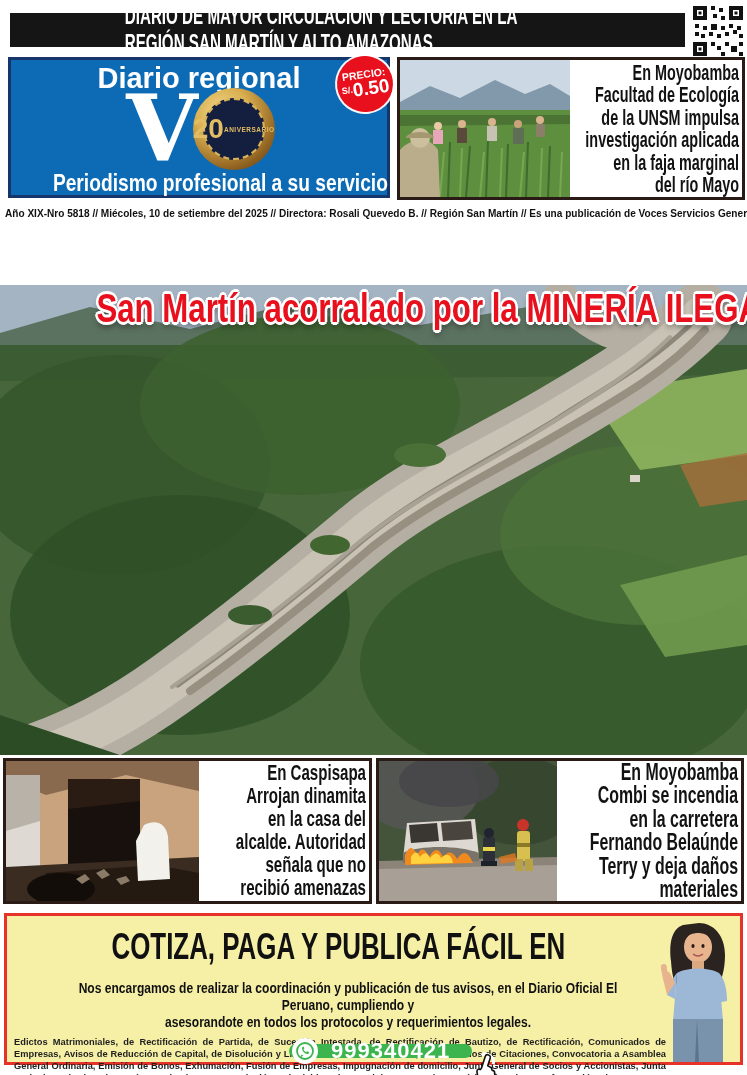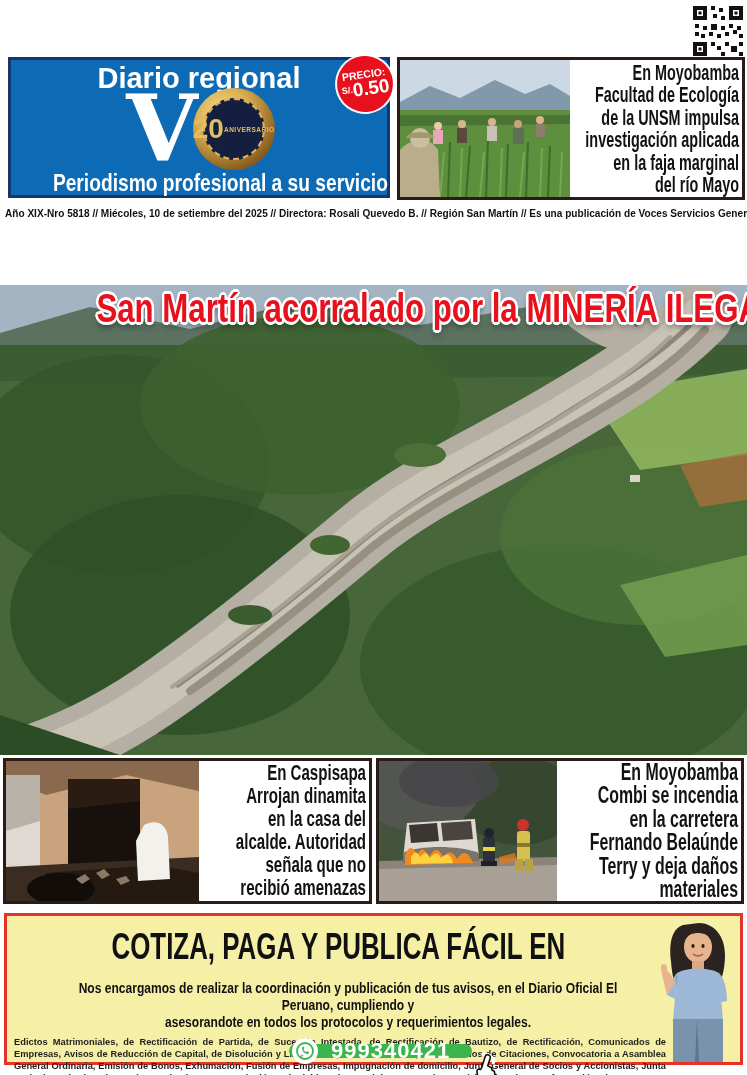--- a/index.html
+++ b/index.html
@@ -155,20 +155,23 @@
   .wa-circle { width:26px; height:26px; border-radius:50%; background:#fff; display:flex; align-items:center; justify-content:center; }
   .hand-icon { position:absolute; right:-34px; top:3px; }
   .ad-woman { position:absolute; right:3px; top:5px; width:78px; height:141px; }
   .ad-woman svg { display:block; width:100%; height:100%; }
 </style>
 </head>
 <body>
 
 <div class="page">
 
+  <div class="abs top-banner flexc">
+    <span>DIARIO DE MAYOR CIRCULACIÓN Y LECTORÍA EN LA REGIÓN SAN MARTÍN Y ALTO AMAZONAS</span>
+  </div>
 
   <div class="abs qr">
     <svg width="54" height="54" viewBox="0 0 54 54">
       <rect width="54" height="54" fill="#fff"></rect>
       <g fill="#111">
         <rect x="2" y="2" width="14" height="14"></rect>
           <rect x="38" y="2" width="14" height="14"></rect>
           <rect x="2" y="38" width="14" height="14"></rect>
         <rect x="20" y="2" width="4" height="4"></rect>
           <rect x="28" y="4" width="4" height="4"></rect>

